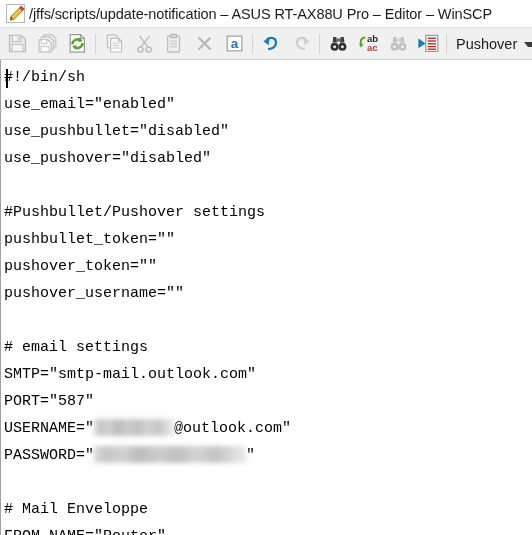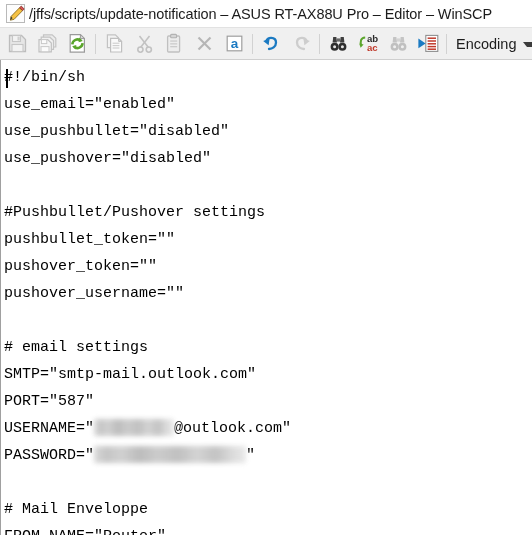--- a/index.html
+++ b/index.html
@@ -236,21 +236,21 @@
         <line x1="10.6" y1="9.0" x2="19" y2="9.0" stroke="#c0392b" stroke-width="1.5"></line>
         <line x1="10.6" y1="11.8" x2="19" y2="11.8" stroke="#c0392b" stroke-width="1.5"></line>
         <line x1="10.6" y1="14.6" x2="19" y2="14.6" stroke="#c0392b" stroke-width="1.5"></line>
         <line x1="10.6" y1="17.2" x2="19" y2="17.2" stroke="#c0392b" stroke-width="1.5"></line>
         <path d="M1.4 6.6 L8.6 11.4 L1.4 16.2 Z" fill="#1b7ac2"></path>
       </svg>
     </div>
 
     <div class="tb-sep"></div>
 
-    <span class="tb-label">Encoding</span>
+    <span class="tb-label">Pushover</span>
     <span class="tb-caret"></span>
 
     <span class="tb-cut">C</span>
   </div>
 
   <div class="editor">
     <div class="code" id="code"><div class="line"><span class="caret"></span><span>#!/bin/sh</span></div><div class="line"><span>use_email="enabled"</span></div><div class="line"><span>use_pushbullet="disabled"</span></div><div class="line"><span>use_pushover="disabled"</span></div><div class="line"><span></span></div><div class="line"><span>#Pushbullet/Pushover settings</span></div><div class="line"><span>pushbullet_token=""</span></div><div class="line"><span>pushover_token=""</span></div><div class="line"><span>pushover_username=""</span></div><div class="line"><span></span></div><div class="line"><span># email settings</span></div><div class="line"><span>SMTP="smtp-mail.outlook.com"</span></div><div class="line"><span>PORT="587"</span></div><div class="line"><span>USERNAME="</span><span class="blur b-user"></span><span>@outlook.com"</span></div><div class="line"><span>PASSWORD="</span><span class="blur b-pass"></span><span>"</span></div><div class="line"><span></span></div><div class="line"><span># Mail Enveloppe</span></div><div class="line"><span>FROM_NAME="Router"</span></div></div>
   </div>
 
 </div>

